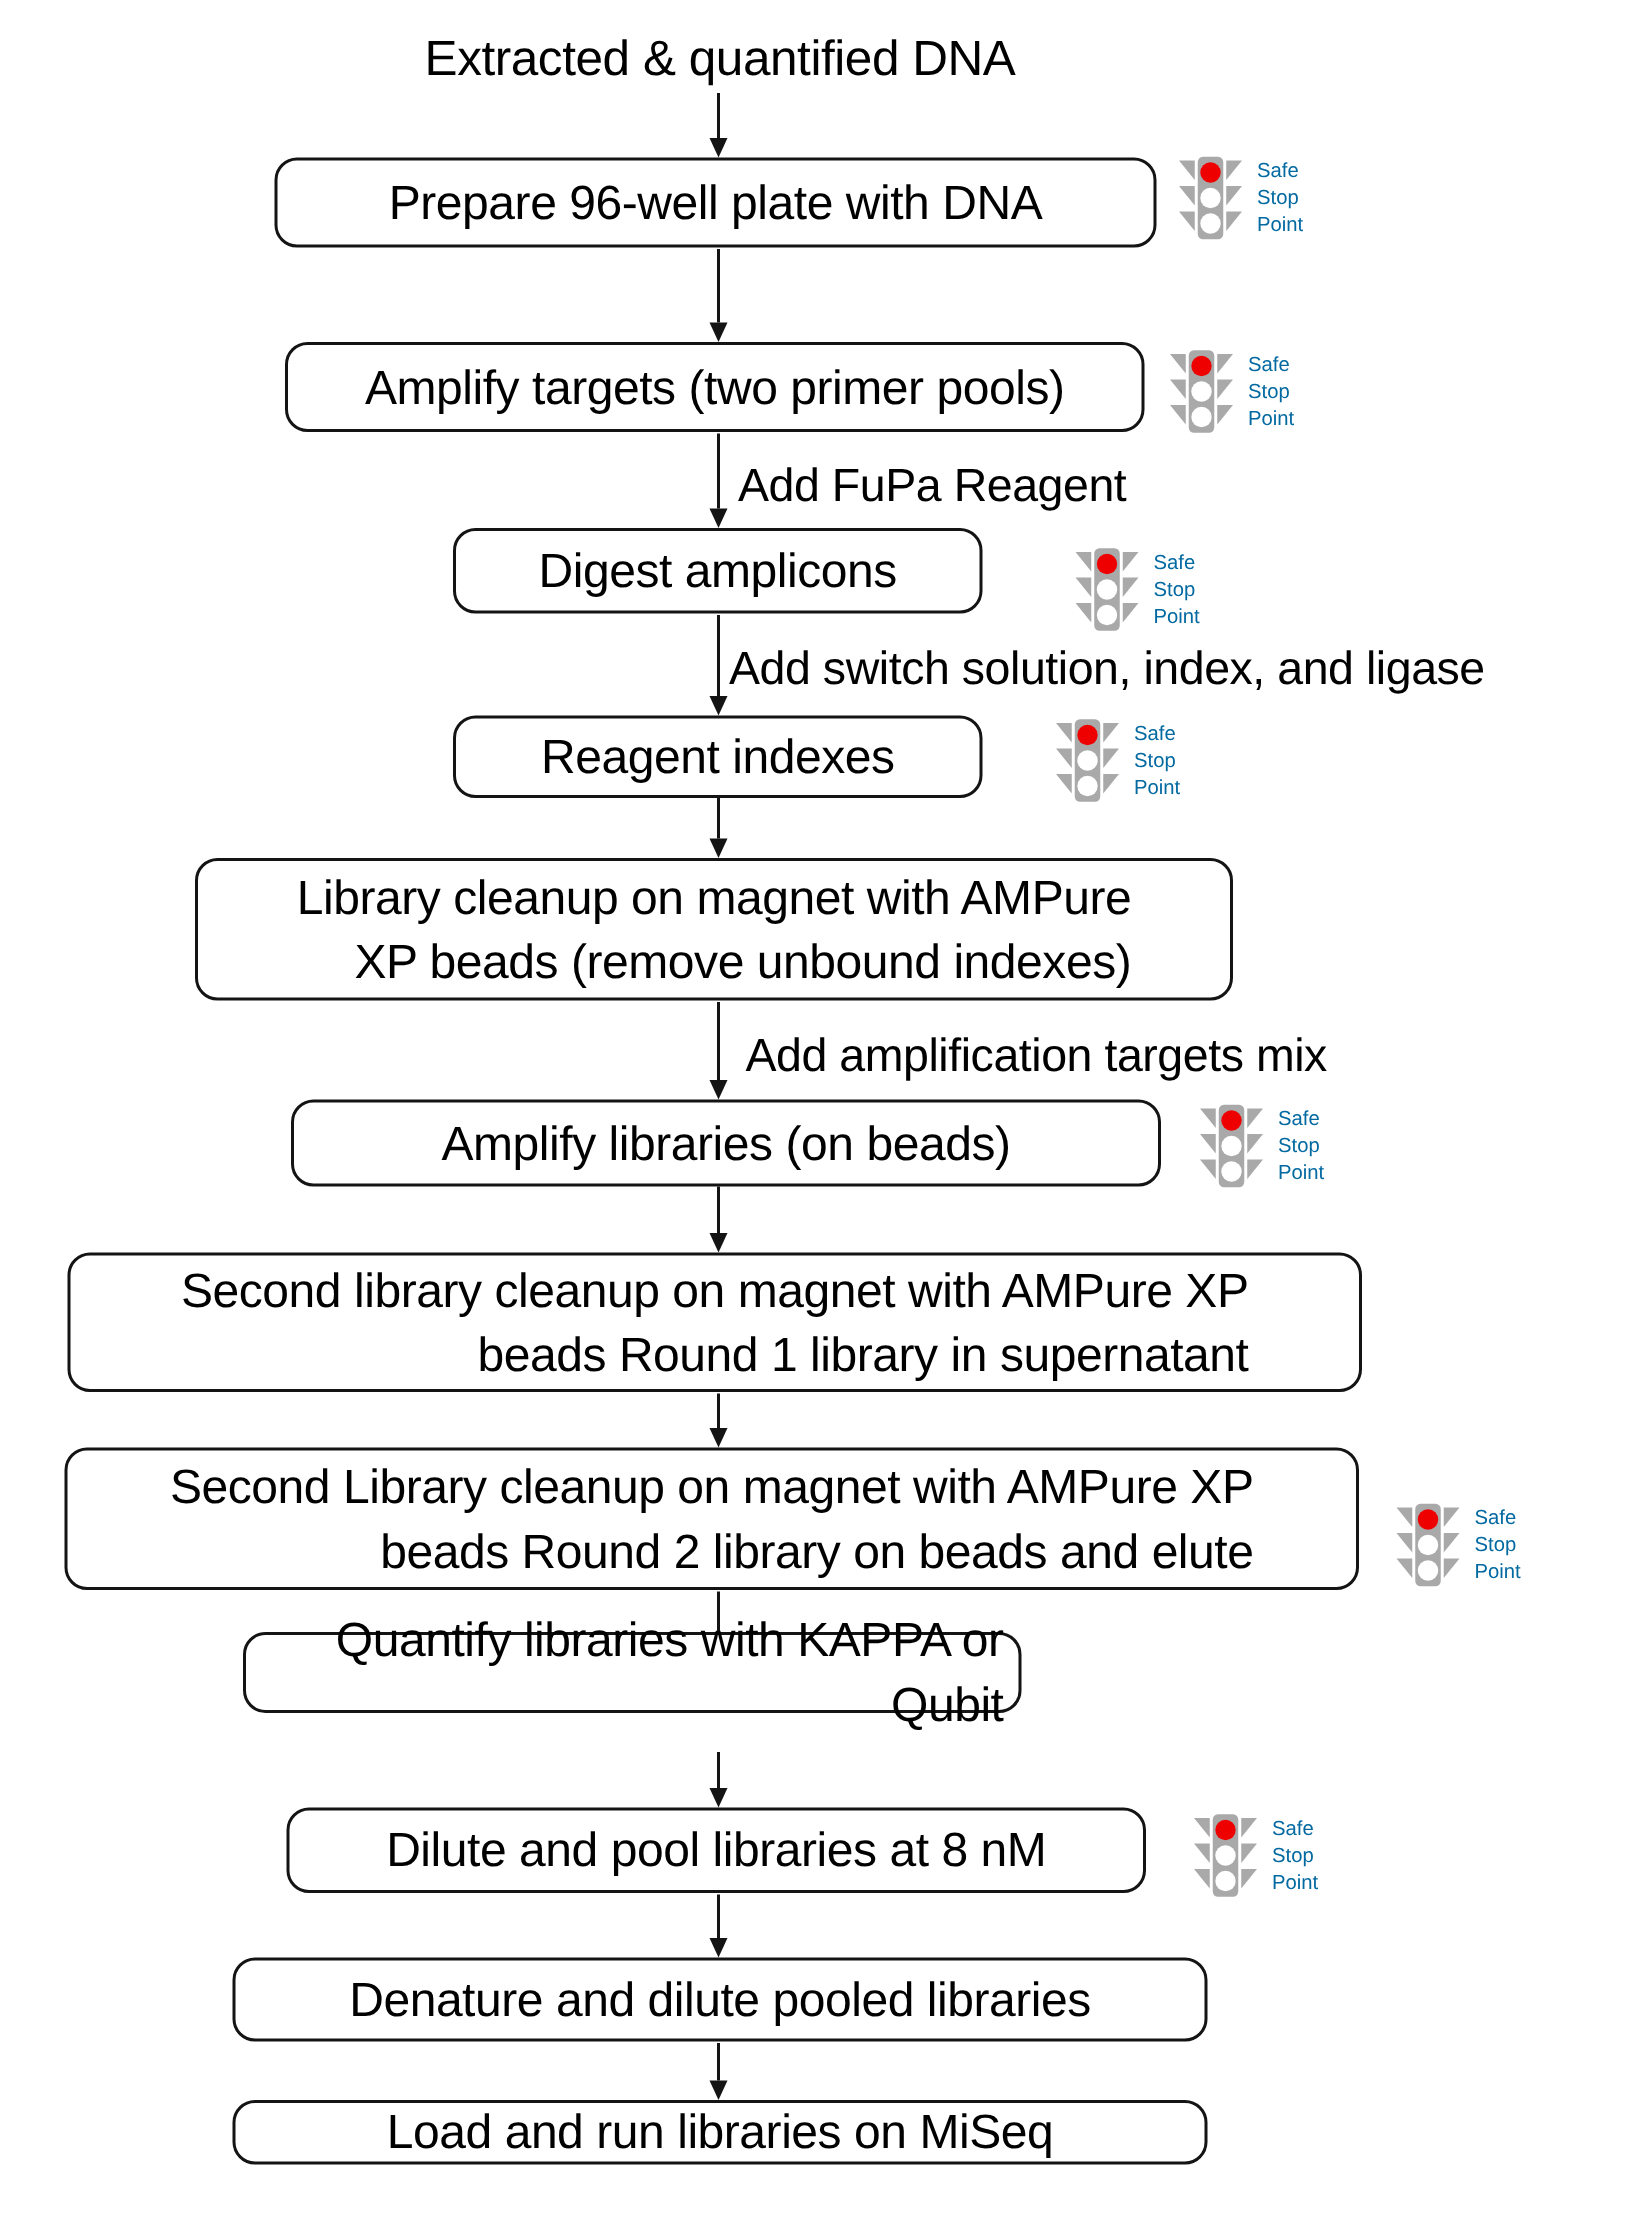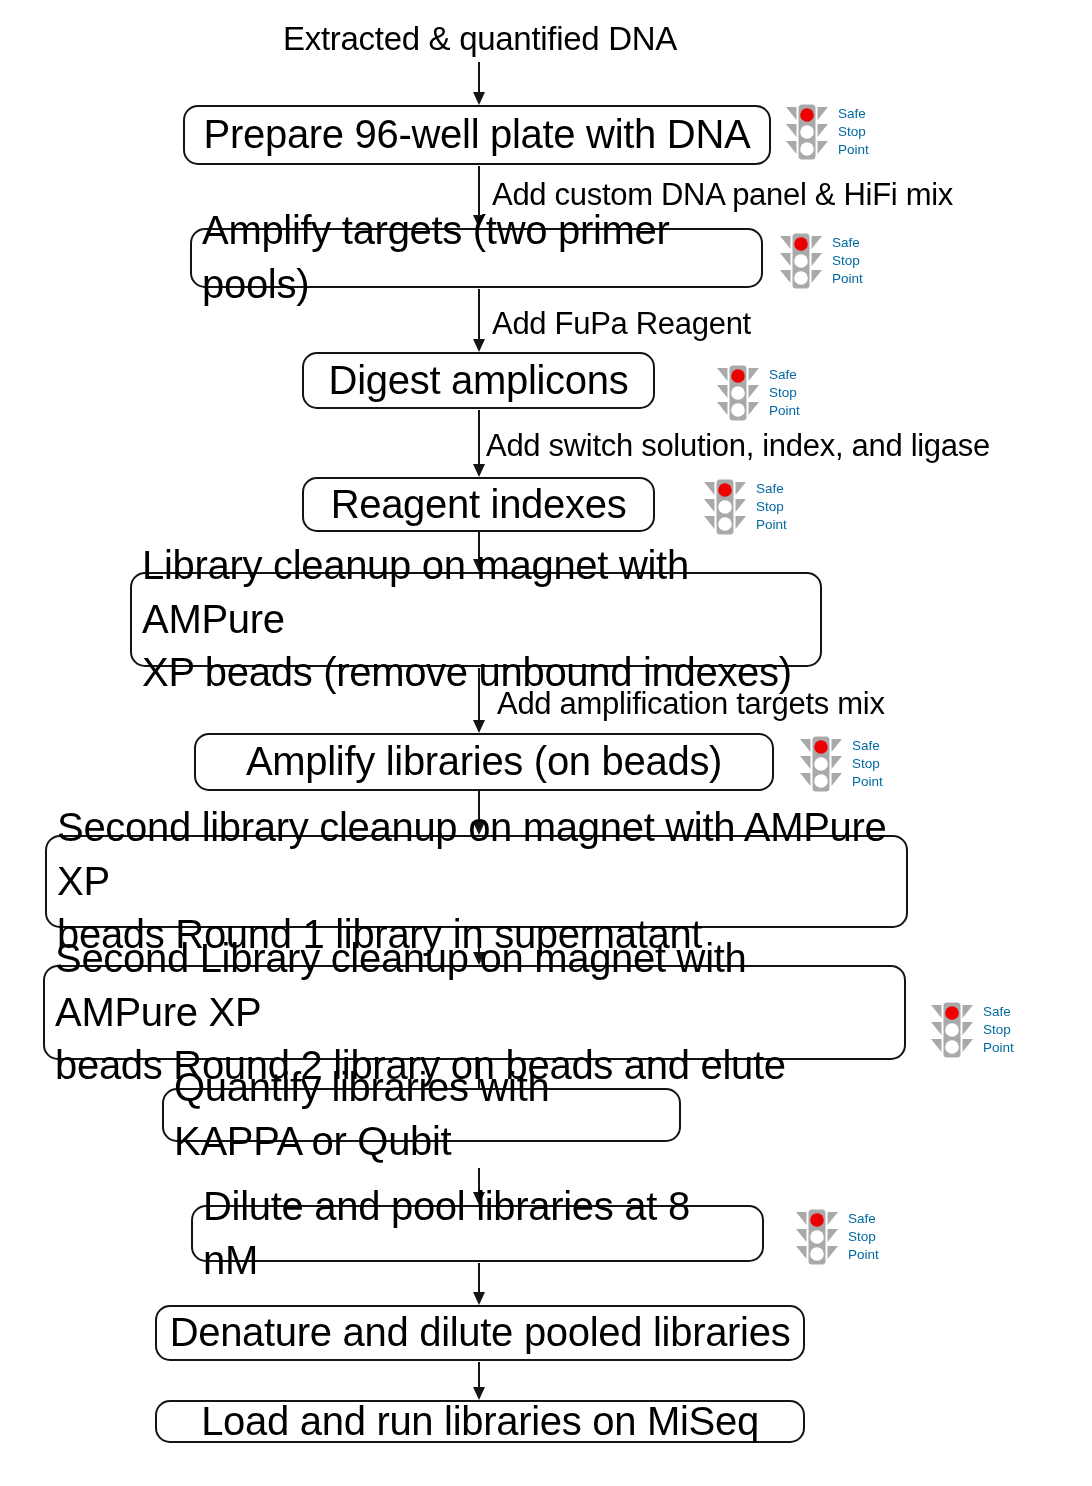--- a/index.html
+++ b/index.html
@@ -6,22 +6,22 @@
   .canvas{
     position:relative;width:1092px;height:1486px;background:#ffffff;overflow:hidden;
     font-family:Liberation Sans, sans-serif;color:#000;padding-left:28px;
   }
   .start-label{
     position:absolute;text-align:center;font-size:33px;letter-spacing:-0.3px;
     white-space:nowrap;
   }
   .node{
     position:absolute;background:#fff;border:2.5px solid #141414;border-radius:15px;
-    display:flex;align-items:center;justify-content:center;text-align:left;
-    font-size:40px;line-height:1.34;letter-spacing:-0.3px;box-sizing:border-box;
+    display:flex;align-items:center;justify-content:center;text-align:right;
+    font-size:32px;line-height:1.34;letter-spacing:-0.3px;box-sizing:border-box;
     padding:2px 10px;
   }
   .node span{white-space:pre-line;}
   .arrow{
     position:absolute;left:479px;width:2px;background:#141414;margin-left:-1px;
   }
   .arrow::after{
     content:"";position:absolute;left:-5px;bottom:-13px;width:0;height:0;
     border-left:6px solid transparent;border-right:6px solid transparent;
     border-top:13px solid #141414;
@@ -69,21 +69,20 @@
   <div class="arrow" style="top:410px;height:54px"></div>
   <div class="arrow" style="top:532px;height:27px"></div>
   <div class="arrow" style="top:668px;height:52px"></div>
   <div class="arrow" style="top:791px;height:31px"></div>
   <div class="arrow" style="top:929px;height:23px"></div>
   <div class="arrow" style="top:1061px;height:39px"></div>
   <div class="arrow" style="top:1168px;height:24px"></div>
   <div class="arrow" style="top:1263px;height:29px"></div>
   <div class="arrow" style="top:1362px;height:25px"></div>
 
-  <div class="alabel" style="left:492px;top:177px">Add custom DNA panel &amp; HiFi mix</div>
   <div class="alabel" style="left:492px;top:306px">Add FuPa Reagent</div>
   <div class="alabel" style="left:486px;top:428px">Add switch solution, index, and ligase</div>
   <div class="alabel" style="left:497px;top:686px">Add amplification targets mix</div>
 
   <div class="node" style="left:183px;top:105px;width:588px;height:60px">
     <span>Prepare 96-well plate with DNA</span>
   </div>
   <div class="node" style="left:190px;top:228px;width:573px;height:60px">
     <span>Amplify targets (two primer pools)</span>
   </div>

